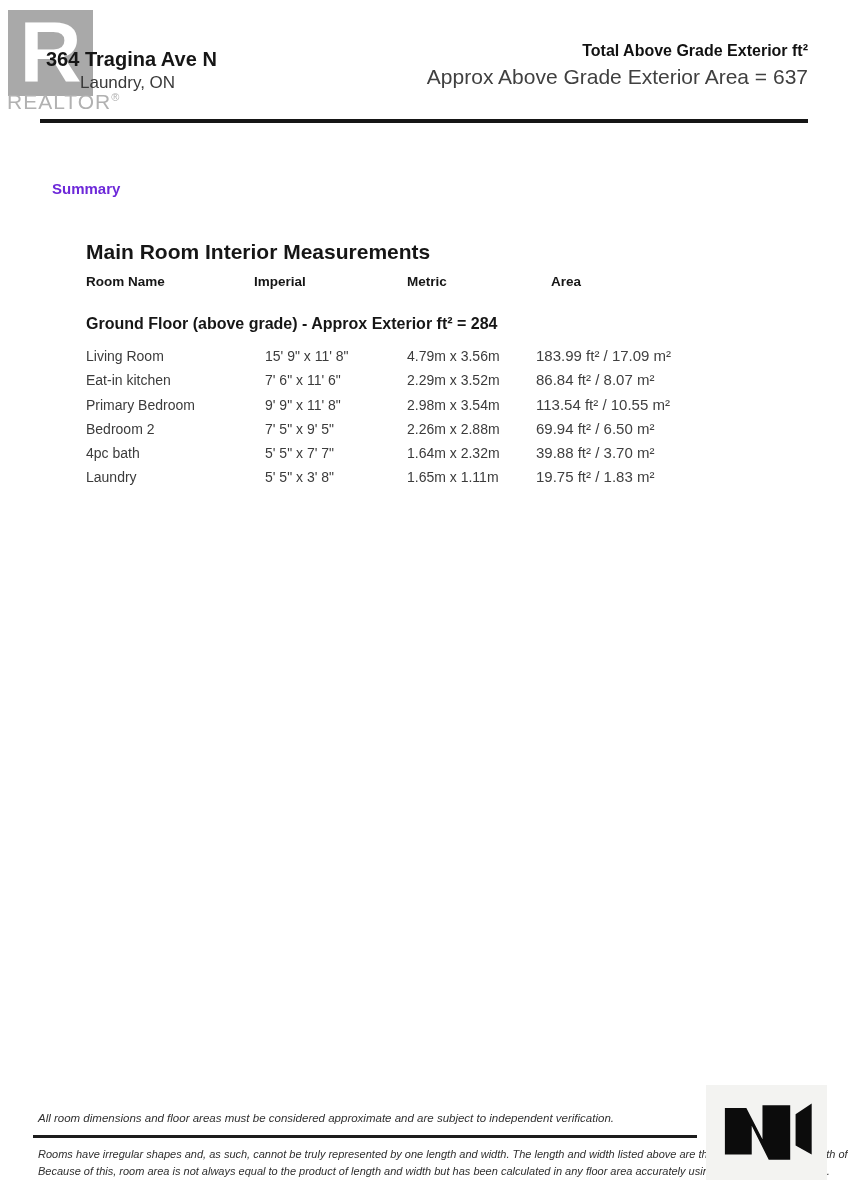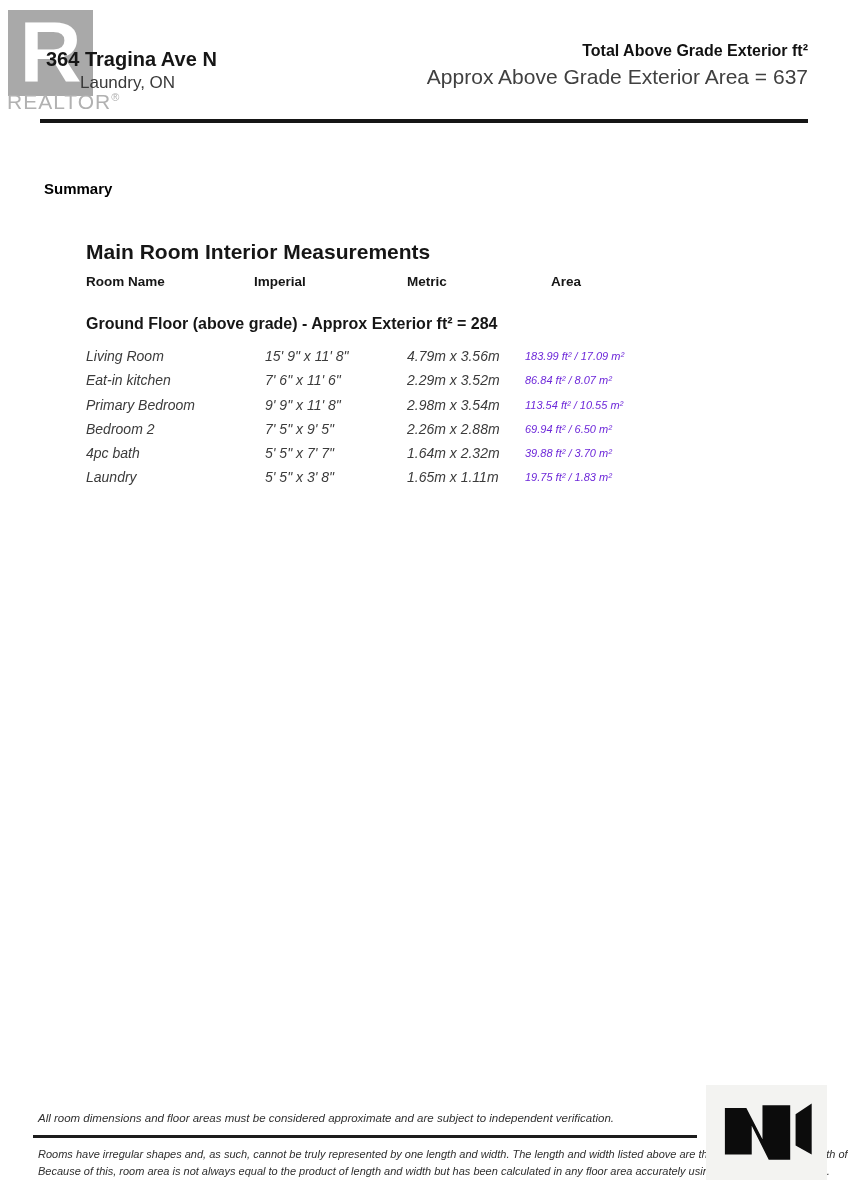--- a/index.html
+++ b/index.html
@@ -35,32 +35,32 @@
     color:#111111;text-align:center;white-space:nowrap;
   }
   .hdr-sub{
     position:absolute;right:40px;top:65px;font-size:21px;color:#404040;
     text-align:right;white-space:nowrap;
   }
   .hr-top{
     position:absolute;left:40px;top:119px;width:768px;height:4px;background:#161616;
   }
   
-  .summary-label{position:absolute;left:44px;top:180px;font-size:15px;font-weight:bold;color:#000000;}
+  .summary-label{position:absolute;left:52px;top:180px;font-size:15px;font-weight:bold;color:#6d28d9;}
   .main-title{position:absolute;left:86px;top:240px;font-size:21px;font-weight:bold;color:#161616;}
   .col-head{position:absolute;top:274px;font-size:13.5px;font-weight:bold;color:#161616;white-space:nowrap;}
   .col-1{left:86px;} .col-2{left:254px;} .col-3{left:407px;} .col-4{left:551px;}
   .floor-heading{position:absolute;left:86px;top:315px;font-size:16px;font-weight:bold;color:#161616;white-space:nowrap;}
-  .rows{position:absolute;left:0;top:344px;width:820px;font-style:italic;}
+  .rows{position:absolute;left:0;top:344px;width:820px;}
   .row{position:relative;height:24.3px;}
   .row span{position:absolute;line-height:24.3px;font-size:14px;color:#3b3b3b;white-space:nowrap;}
   .row .c-room{left:86px;}
   .row .c-imp{left:265px;}
   .row .c-met{left:407px;}
-  .row .c-area{left:525px;font-size:11px;color:#6d28d9;}
+  .row .c-area{left:536px;font-size:15px;color:#404040;}
   
   .disc1{position:absolute;left:38px;top:1112px;font-size:11.5px;font-style:italic;color:#303030;white-space:nowrap;}
   .hr-bottom{position:absolute;left:33px;top:1135px;width:664px;height:3px;background:#1d1d1d;}
   .disc2a{position:absolute;left:38px;top:1148px;font-size:11px;font-style:italic;color:#2e2e2e;white-space:nowrap;}
   .disc2b{position:absolute;left:38px;top:1165px;font-size:11px;font-style:italic;color:#2e2e2e;white-space:nowrap;}
   .brand-box{
     position:absolute;left:706px;top:1085px;width:121px;height:95px;
     background:#f3f3f1;display:flex;align-items:center;justify-content:center;
   }
 </style>

